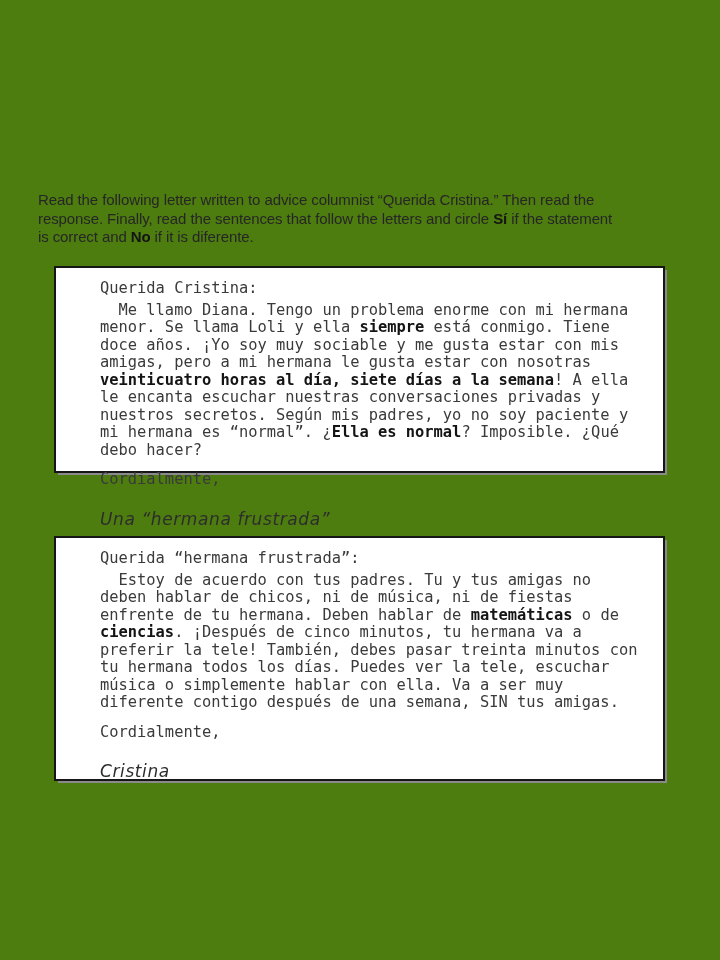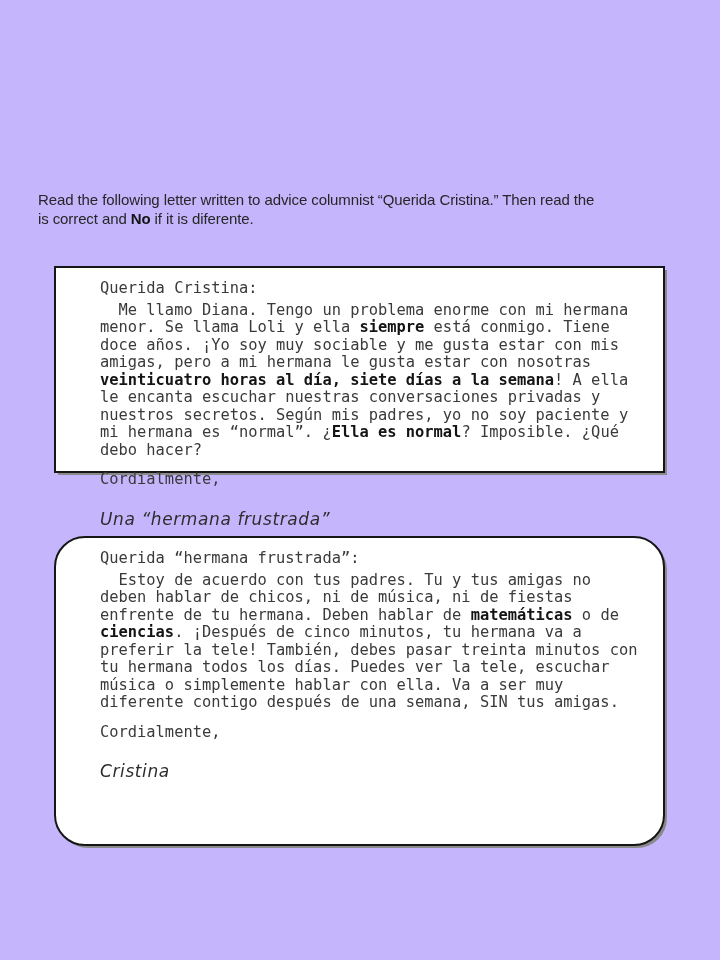--- a/index.html
+++ b/index.html
@@ -1,32 +1,32 @@
 <!DOCTYPE html>
 <html><head>
 <meta charset="utf-8">
 <style>
   html,body{margin:0;padding:0;background:#ffffff;}
   body{width:720px;height:960px;font-family:"Liberation Sans",sans-serif;}
-  .page{position:relative;width:720px;height:960px;background:#c4b5fd;overflow:hidden;}
+  .page{position:relative;width:720px;height:960px;background:#4d7c0f;overflow:hidden;}
 
   .instructions{
     position:absolute;left:38px;top:191px;width:650px;
     font-size:15px;line-height:18.5px;color:#262626;letter-spacing:-0.1px;
   }
   .instructions .line{white-space:pre;height:18.5px;}
 
   .letter-box{
     position:absolute;left:54px;width:611px;box-sizing:border-box;
     background:#ffffff;border:2px solid #161616;
     padding:12px 18px 0 44px;
     box-shadow:3px 3px 0 -1px #8a8a8a;
   }
   .box1{top:266px;height:207px;}
-  .box2{top:536px;height:310px;border-radius:31px;}
+  .box2{top:536px;height:245px;}
 
   .mono{
     font-family:"DejaVu Sans Mono","Liberation Mono",monospace;
     font-size:15.4px;color:#3a3a3a;white-space:pre;
   }
   .salutation{line-height:17.5px;margin-bottom:4px;}
   .letter-body .line{height:17.5px;line-height:17.5px;}
   .closing{line-height:17.5px;margin-top:12px;}
   .signature{
     margin-top:20px;
@@ -35,20 +35,21 @@
   }
   .b{font-weight:bold;color:#141414;}
 </style>
 </head>
 <body>
 
 <div class="page">
 
   <div class="instructions">
       <div class="line"><span class="">Read the following letter written to advice columnist “Querida Cristina.” Then read the</span></div>
+      <div class="line"><span class="">response. Finally, read the sentences that follow the letters and circle </span><span class="b">Sí</span><span class=""> if the statement</span></div>
       <div class="line"><span class="">is correct and </span><span class="b">No</span><span class=""> if it is diferente.</span></div>
     </div>
 
   <section class="letter-box box1">
     <div class="mono salutation">Querida Cristina:</div>
     <div class="mono letter-body"><div class="line"><span class="">  Me llamo Diana. Tengo un problema enorme con mi hermana</span></div><div class="line"><span class="">menor. Se llama Loli y ella </span><span class="b">siempre</span><span class=""> está conmigo. Tiene</span></div><div class="line"><span class="">doce años. ¡Yo soy muy sociable y me gusta estar con mis</span></div><div class="line"><span class="">amigas, pero a mi hermana le gusta estar con nosotras</span></div><div class="line"><span class="b">veinticuatro horas al día, siete días a la semana</span><span class="">! A ella</span></div><div class="line"><span class="">le encanta escuchar nuestras conversaciones privadas y</span></div><div class="line"><span class="">nuestros secretos. Según mis padres, yo no soy paciente y</span></div><div class="line"><span class="">mi hermana es “normal”. ¿</span><span class="b">Ella es normal</span><span class="">? Imposible. ¿Qué</span></div><div class="line"><span class="">debo hacer?</span></div></div>
     <div class="mono closing">Cordialmente,</div>
     <div class="signature">Una “hermana frustrada”</div>
   </section>
 

